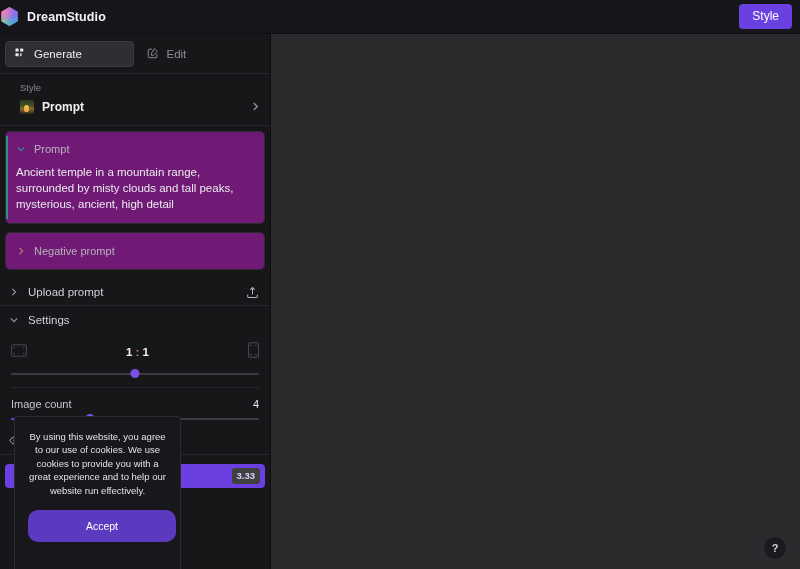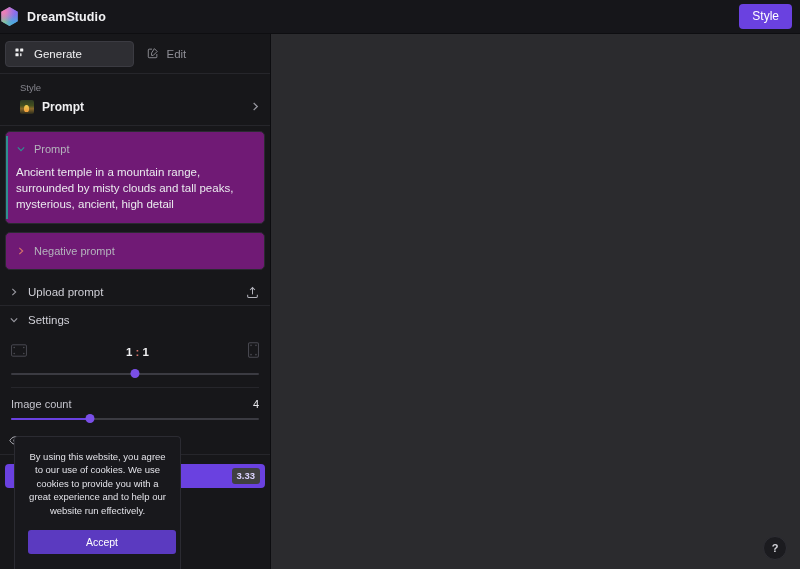--- a/index.html
+++ b/index.html
@@ -204,25 +204,25 @@
     border-bottom: none;
     border-radius: 4px 4px 0 0;
     padding: 13px 13px 11px;
     z-index: 25;
   }
   #cookie-text {
     font-size: 9.5px; line-height: 13.5px;
     color: #e2e2e8; text-align: center;
   }
   #accept-btn {
-    margin: 13px auto 4px;
+    margin: 13px auto 16px;
     display: block;
-    width: 148px; height: 24px;
+    width: 148px; height: 32px;
     background: #5b3ac0;
-    border: none; border-radius: 3px;
+    border: none; border-radius: 10px;
     color: #fff; font-size: 10.5px;
     cursor: pointer;
     font-family: inherit;
   }
 
   
   #canvas {
     position: absolute; top: 34px; left: 271px;
     width: 529px; height: 535px;
     background: #2b2b2e;

